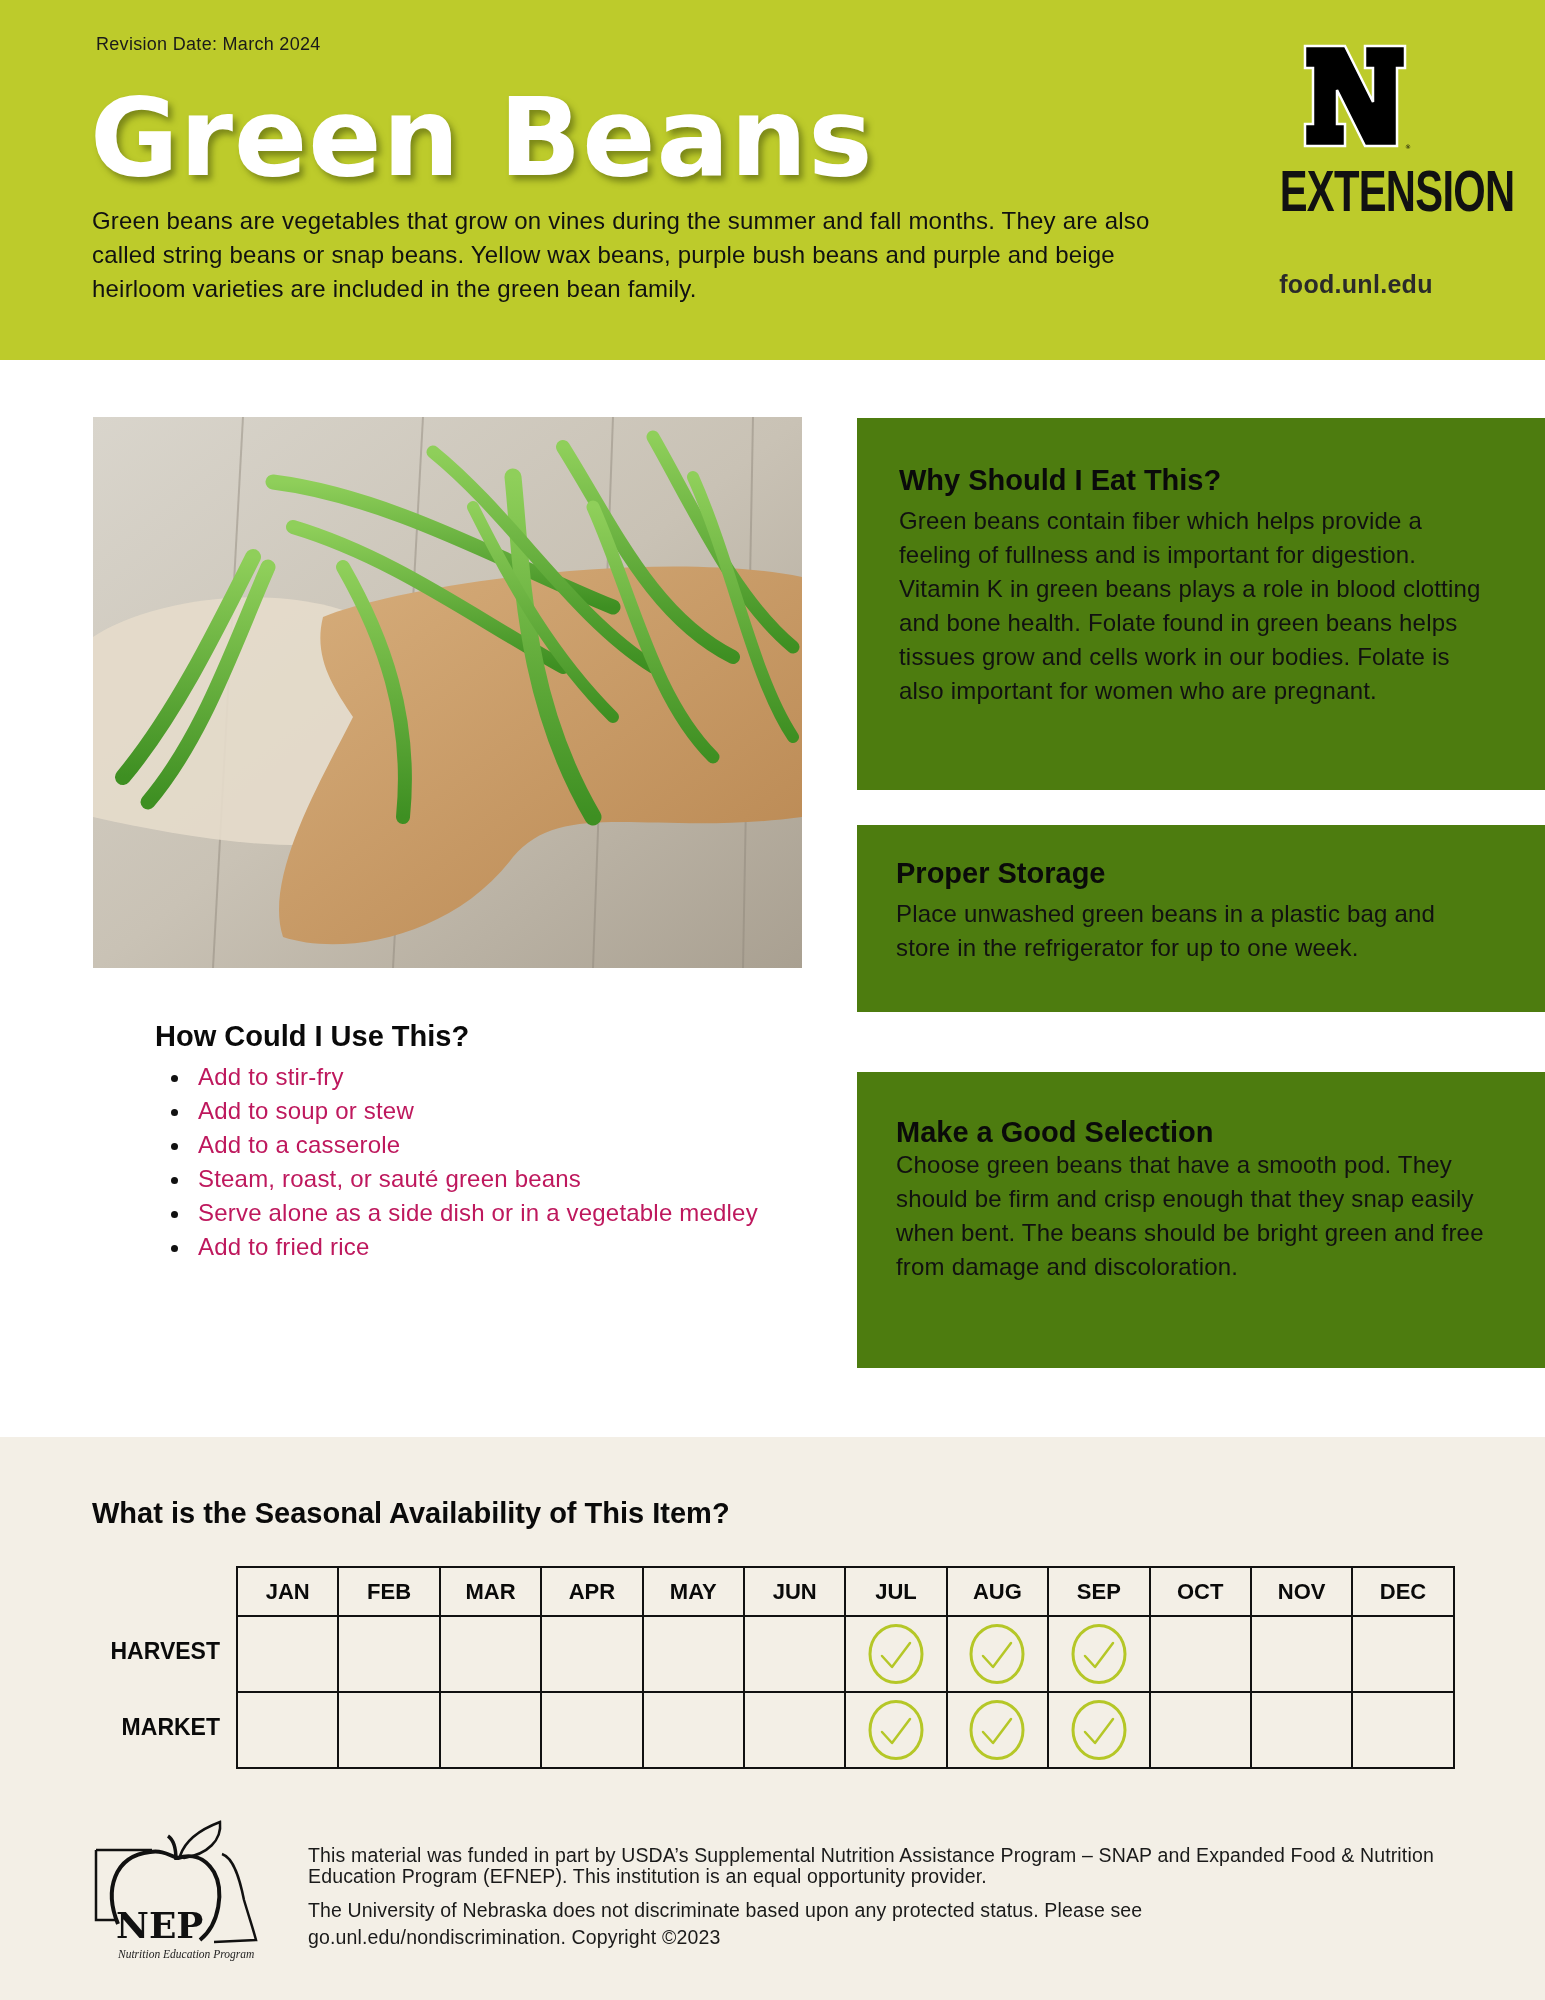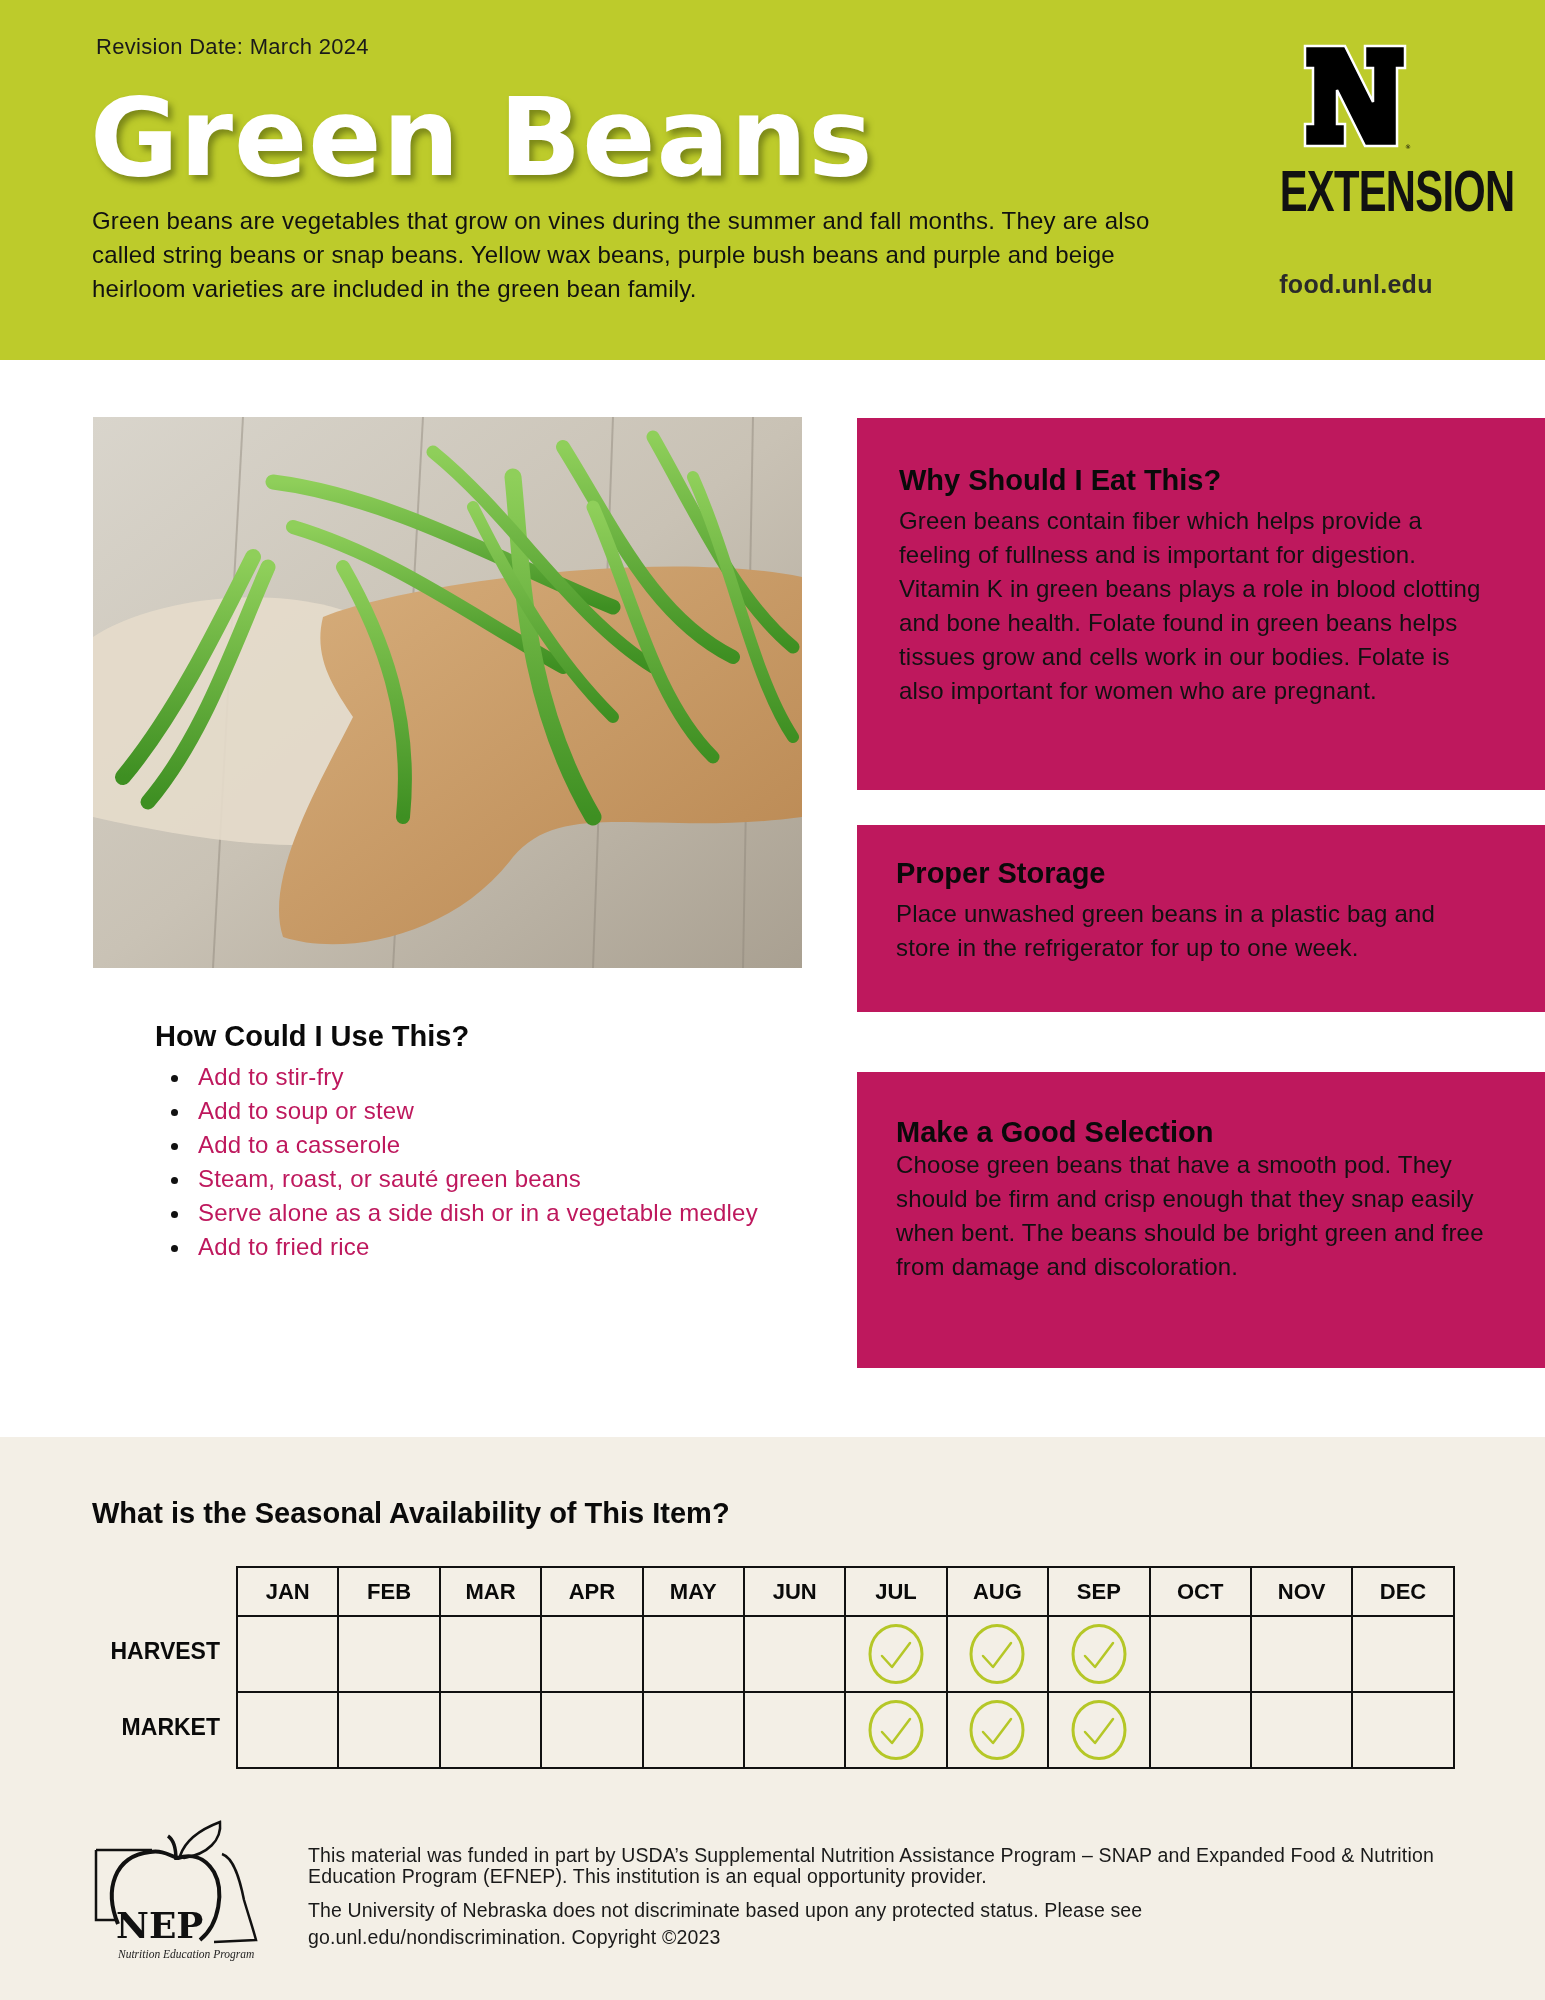--- a/index.html
+++ b/index.html
@@ -1,21 +1,21 @@
 <!DOCTYPE html>
 <html><head>
   <meta charset="utf-8">
   <style>
     * { box-sizing: border-box; margin: 0; padding: 0; }
     html, body { width: 1545px; height: 2000px; background: #ffffff; overflow: hidden; }
     body { position: relative; font-family: "Liberation Sans", "DejaVu Sans", sans-serif; color: #111; }
 
     
     .header { position: absolute; left: 0; top: 0; width: 1545px; height: 360px; background: #BDCB2B; }
-    .revision { position: absolute; left: 96px; top: 34px; font-size: 22px; color: #1a1a1a; letter-spacing: 0.3px; }
+    .revision { position: absolute; left: 96px; top: 34px; font-size: 18px; color: #1a1a1a; letter-spacing: 0.3px; }
     .title {
       position: absolute; left: 90px; top: 78px;
       font-family: "DejaVu Sans", "Liberation Sans", sans-serif;
       font-weight: 700; font-size: 108px; line-height: 120px; color: #ffffff;
       letter-spacing: 1px;
       text-shadow: 4px 5px 6px rgba(70, 80, 10, 0.55);
       transform: scaleX(1.0);
     }
     .intro {
       position: absolute; left: 92px; top: 204px; width: 1120px;
@@ -37,21 +37,21 @@
     .photo { position: absolute; left: 93px; top: 417px; width: 709px; height: 551px; overflow: hidden; }
 
     
     .use-section { position: absolute; left: 155px; top: 1016px; width: 640px; }
     .use-title { font-weight: 700; font-size: 29px; line-height: 40px; color: #0a0a0a; }
     .use-list { list-style: none; margin-top: 4px; }
     .use-list li { position: relative; padding-left: 43px; font-size: 24px; line-height: 34px; color: #be185d; letter-spacing: 0.2px; }
     .use-list li::before { content: ""; position: absolute; left: 16px; top: 15px; width: 7px; height: 7px; border-radius: 50%; background: #111; }
 
     
-    .panel { position: absolute; left: 857px; width: 688px; background: #be185d; }
+    .panel { position: absolute; left: 857px; width: 688px; background: #4d7c0f; }
     .panel-1 { top: 418px; height: 372px; }
     .panel-2 { top: 825px; height: 187px; }
     .panel-3 { top: 1072px; height: 296px; }
     .panel-title { position: absolute; font-weight: 700; font-size: 29px; line-height: 40px; color: #0a0a0a; }
     .panel-body { position: absolute; font-size: 24px; line-height: 34px; color: #111; letter-spacing: 0.2px; }
     .panel-1 .panel-title { left: 42px; top: 42px; }
     .panel-1 .panel-body { left: 42px; top: 86px; width: 600px; }
     .panel-2 .panel-title { left: 39px; top: 28px; }
     .panel-2 .panel-body { left: 39px; top: 72px; width: 560px; }
     .panel-3 .panel-title { left: 39px; top: 40px; }

